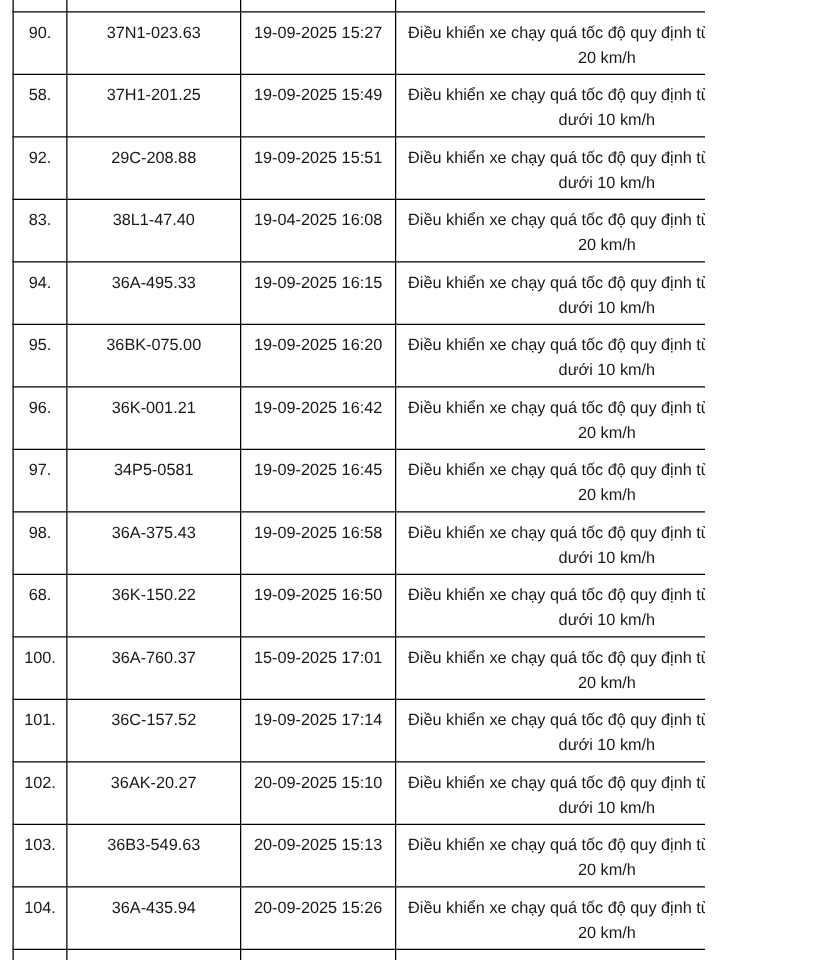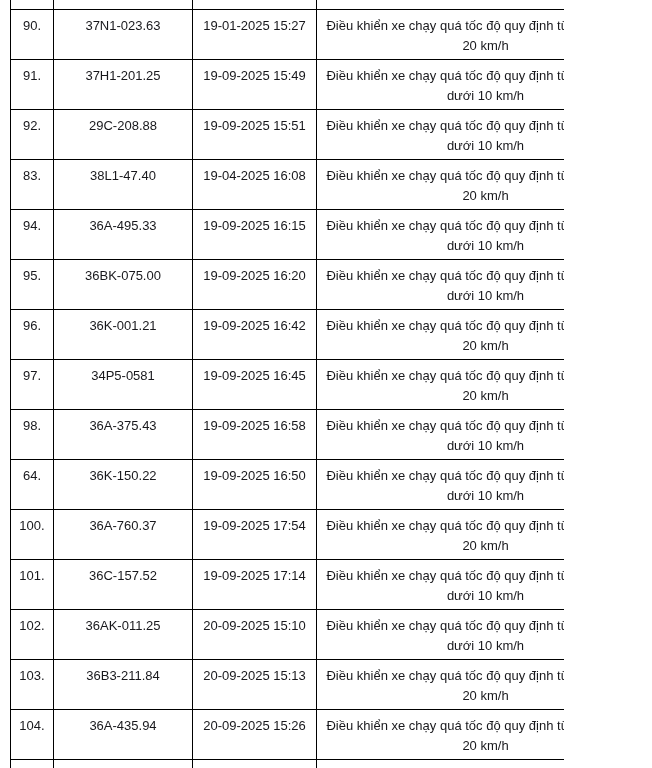--- a/index.html
+++ b/index.html
@@ -60,25 +60,25 @@
     <tbody id="rows-container">
         <tr>
           <td class="c0"></td>
           <td class="c1"></td>
           <td class="c2"></td>
           <td class="c3"></td>
         </tr>
         <tr>
           <td class="c0">90.</td>
           <td class="c1">37N1-023.63</td>
-          <td class="c2">19-01-2025 15:27</td>
+          <td class="c2">19-09-2025 15:27</td>
           <td class="c3">Điều khiển xe chạy quá tốc độ quy định từ 10 km/h đến 20 km/h</td>
         </tr>
         <tr>
-          <td class="c0">91.</td>
+          <td class="c0">58.</td>
           <td class="c1">37H1-201.25</td>
           <td class="c2">19-09-2025 15:49</td>
           <td class="c3">Điều khiển xe chạy quá tốc độ quy định từ 05 km/h đến dưới 10 km/h</td>
         </tr>
         <tr>
           <td class="c0">92.</td>
           <td class="c1">29C-208.88</td>
           <td class="c2">19-09-2025 15:51</td>
           <td class="c3">Điều khiển xe chạy quá tốc độ quy định từ 05 km/h đến dưới 10 km/h</td>
         </tr>
@@ -112,46 +112,46 @@
           <td class="c2">19-09-2025 16:45</td>
           <td class="c3">Điều khiển xe chạy quá tốc độ quy định từ 10 km/h đến 20 km/h</td>
         </tr>
         <tr>
           <td class="c0">98.</td>
           <td class="c1">36A-375.43</td>
           <td class="c2">19-09-2025 16:58</td>
           <td class="c3">Điều khiển xe chạy quá tốc độ quy định từ 05 km/h đến dưới 10 km/h</td>
         </tr>
         <tr>
-          <td class="c0">64.</td>
+          <td class="c0">68.</td>
           <td class="c1">36K-150.22</td>
           <td class="c2">19-09-2025 16:50</td>
           <td class="c3">Điều khiển xe chạy quá tốc độ quy định từ 05 km/h đến dưới 10 km/h</td>
         </tr>
         <tr>
           <td class="c0">100.</td>
           <td class="c1">36A-760.37</td>
-          <td class="c2">19-09-2025 17:54</td>
+          <td class="c2">15-09-2025 17:01</td>
           <td class="c3">Điều khiển xe chạy quá tốc độ quy định từ 10 km/h đến 20 km/h</td>
         </tr>
         <tr>
           <td class="c0">101.</td>
           <td class="c1">36C-157.52</td>
           <td class="c2">19-09-2025 17:14</td>
           <td class="c3">Điều khiển xe chạy quá tốc độ quy định từ 05 km/h đến dưới 10 km/h</td>
         </tr>
         <tr>
           <td class="c0">102.</td>
-          <td class="c1">36AK-011.25</td>
+          <td class="c1">36AK-20.27</td>
           <td class="c2">20-09-2025 15:10</td>
           <td class="c3">Điều khiển xe chạy quá tốc độ quy định từ 05 km/h đến dưới 10 km/h</td>
         </tr>
         <tr>
           <td class="c0">103.</td>
-          <td class="c1">36B3-211.84</td>
+          <td class="c1">36B3-549.63</td>
           <td class="c2">20-09-2025 15:13</td>
           <td class="c3">Điều khiển xe chạy quá tốc độ quy định từ 10 km/h đến 20 km/h</td>
         </tr>
         <tr>
           <td class="c0">104.</td>
           <td class="c1">36A-435.94</td>
           <td class="c2">20-09-2025 15:26</td>
           <td class="c3">Điều khiển xe chạy quá tốc độ quy định từ 10 km/h đến 20 km/h</td>
         </tr>
         <tr>

